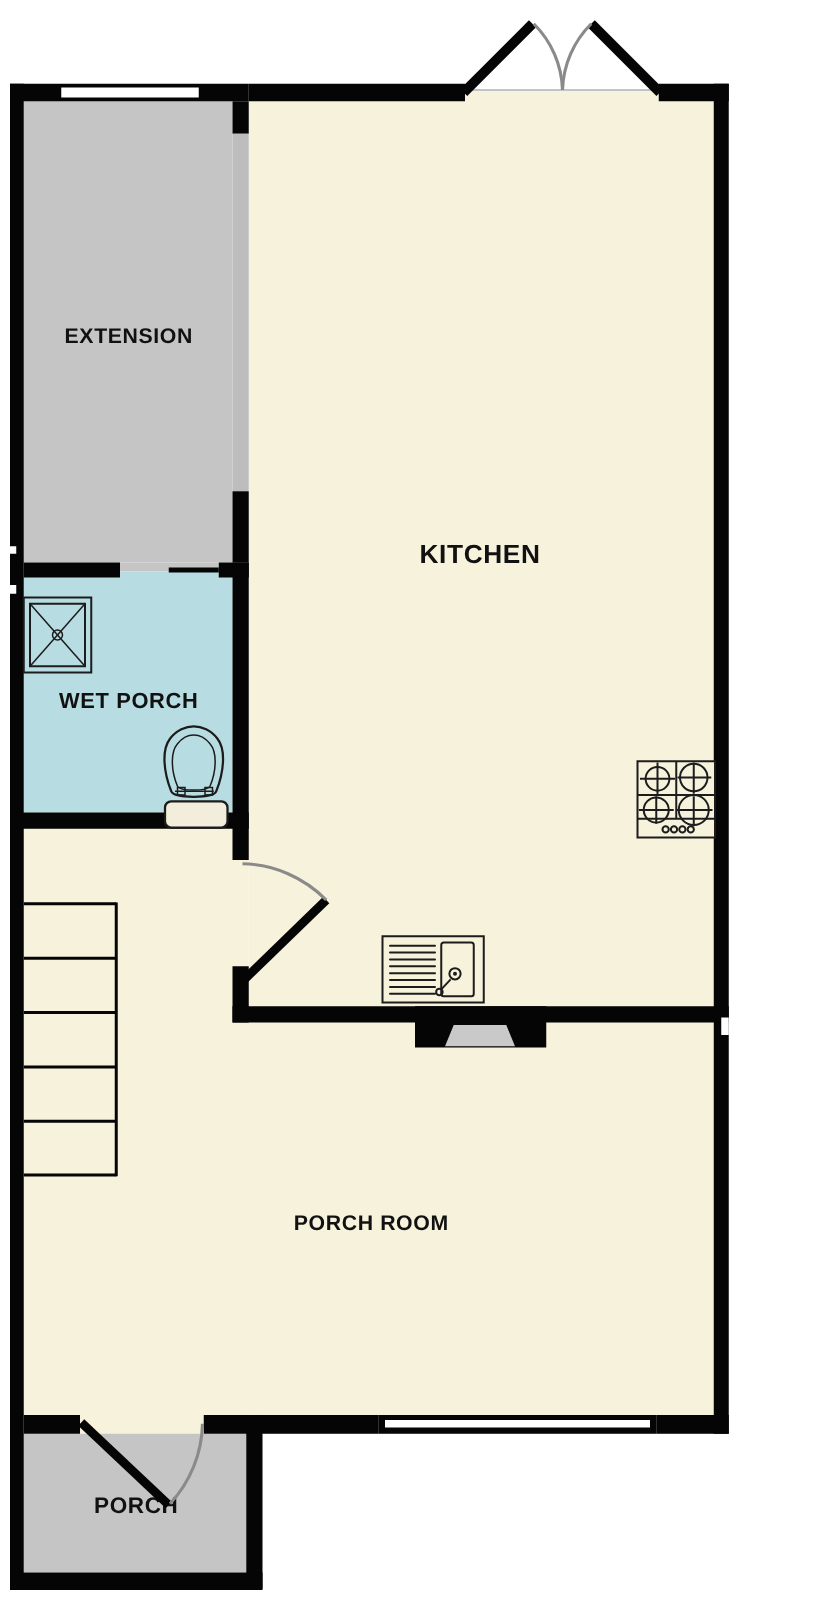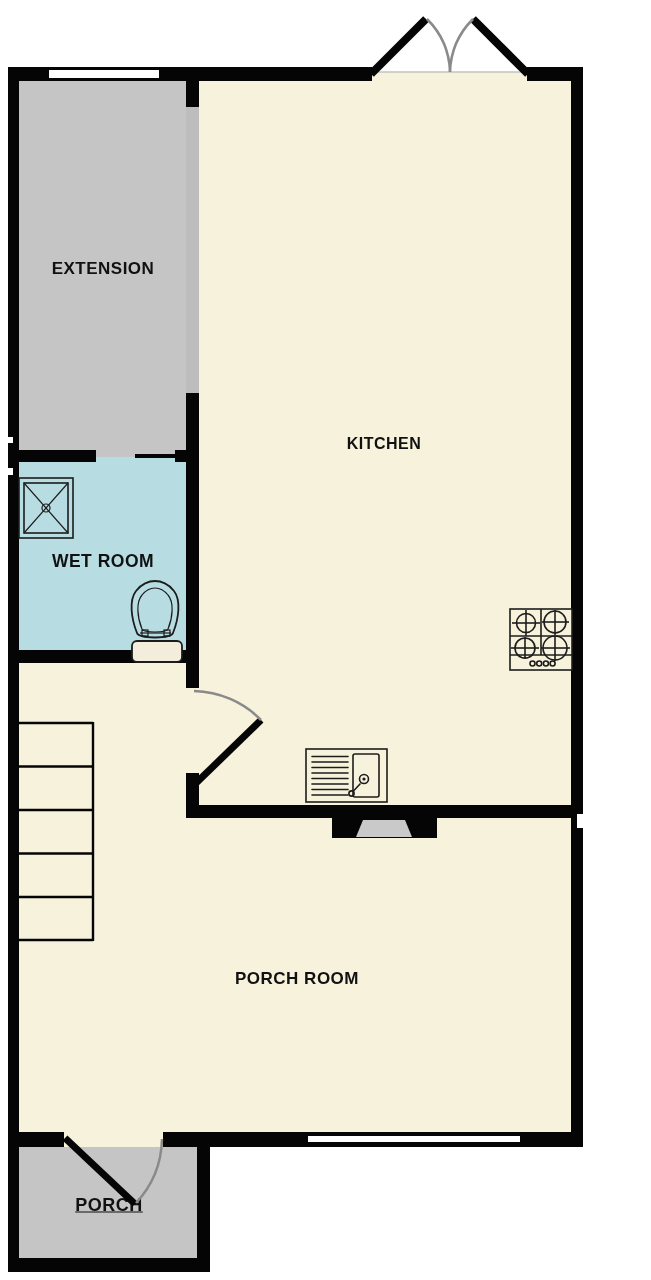--- a/index.html
+++ b/index.html
@@ -75,24 +75,24 @@
   <div class="wall" style="left:197px;top:1132px;width:13px;height:139px;"></div>
   <div class="wall" style="left:8px;top:1258px;width:202px;height:14px;"></div>
 
   <div class="notch" style="left:49px;top:70px;width:110px;height:8px;"></div>
   <div class="notch" style="left:308px;top:1136px;width:212px;height:6px;"></div>
   <div class="notch" style="left:577px;top:814px;width:6px;height:14px;"></div>
   <div class="notch" style="left:8px;top:437px;width:5px;height:6px;"></div>
   <div class="notch" style="left:8px;top:468px;width:5px;height:7px;"></div>
 
   <div class="room-label" style="left:103px;top:269px;font-size:17px;">EXTENSION</div>
-  <div class="room-label" style="left:384px;top:444px;font-size:16px;">KITCHEN</div>
-  <div class="room-label" style="left:103px;top:561px;font-size:17.5px;">WET ROOM</div>
+  <div class="room-label" style="left:384px;top:444px;font-size:21px;">KITCHEN</div>
+  <div class="room-label" style="left:103px;top:561px;font-size:17.5px;">WET PORCH</div>
   <div class="room-label" style="left:297px;top:979px;font-size:17px;">PORCH ROOM</div>
-  <div class="room-label" style="left:109px;top:1205px;font-size:18px;text-decoration:underline;">PORCH</div>
+  <div class="room-label" style="left:109px;top:1205px;font-size:18px;">PORCH</div>
 
   <svg id="fixtures" width="651" height="1280" viewBox="0 0 651 1280">
 
     <g>
       <line class="threshold" x1="372" y1="72" x2="527" y2="72"></line>
       <line class="leaf-thick" x1="371" y1="74" x2="426" y2="19"></line>
       <line class="leaf-thick" x1="528" y1="74" x2="473" y2="19"></line>
       <path class="arc" d="M 427 19 A 78 78 0 0 1 450 72"></path>
       <path class="arc" d="M 473 19 A 78 78 0 0 0 450 72"></path>
     </g>

